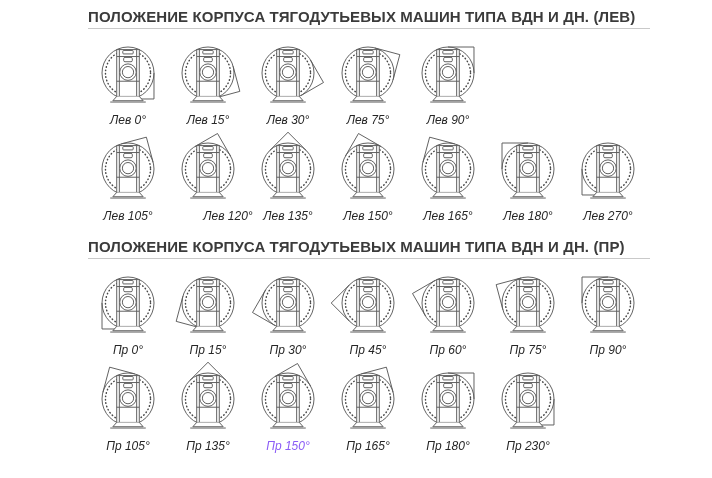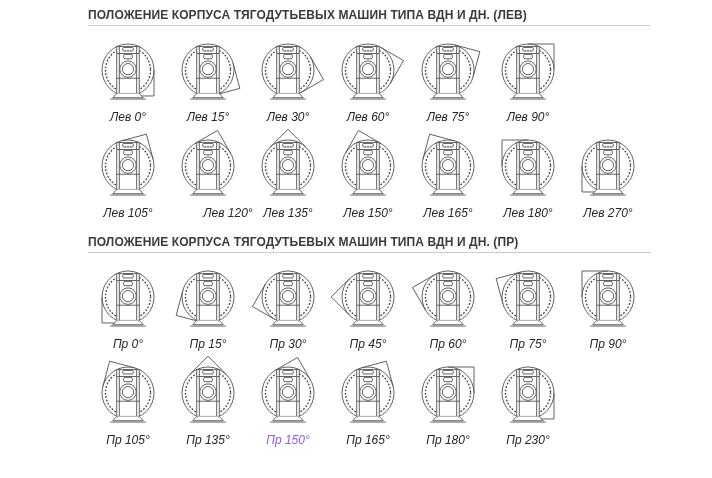--- a/index.html
+++ b/index.html
@@ -15,21 +15,21 @@
   }
   .page {
     box-sizing: border-box;
     width: 712px;
     height: 478px;
     padding: 8px 20px 0 88px;
   }
   .section { margin: 0; }
   .section + .section { margin-top: 4px; }
   .section-title {
-    font-size: 12px;
+    font-size: 15px;
     font-weight: 700;
     color: #3b3b3b;
     letter-spacing: 0.1px;
     white-space: nowrap;
     margin: 0 0 3px 0;
   }
   .title-rule {
     width: 562px;
     height: 0;
     border-top: 1px solid #c9c9c9;
@@ -126,40 +126,20 @@
                   <circle cy="-1" r="6.5"></circle>
                   <path d="M-13 27 L-17.5 32 H17.5 L13 27" fill="#ffffff"></path>
                   <path d="M-20.5 33.5 H20.5"></path>
                 </g>
               </g>
             </svg></div>
     <div class="fan-label" style="color: rgb(38, 38, 38);">Лев 30°</div>
   </div>
 
 
-  <div class="fan-cell">
-    <div class="fan-drawing"><svg width="78" height="78" viewBox="-45 -45 90 90">
-              <g fill="none" stroke="#5a5a5a" stroke-width="1.1">
-                <circle r="30"></circle>
-                <path d="M25.98,15.00 L40.96,-10.97 L15.00,-25.98"></path>
-                <circle r="26" stroke="#474747" stroke-width="1.7" stroke-dasharray="0.6,3.4" stroke-linecap="round"></circle>
-                <g>
-                  <rect x="-13" y="-27" width="26" height="54" fill="#ffffff"></rect>
-                  <path d="M-10 -27 V27 M10 -27 V27 M-13 -19 H13 M-13 9.5 H13"></path>
-                  <rect x="-6" y="-26" width="12" height="4" rx="1" fill="#ffffff"></rect>
-                  <rect x="-5" y="-18" width="10" height="5" rx="1.5" fill="#ffffff"></rect>
-                  <circle cy="-1" r="9.5" fill="#ffffff"></circle>
-                  <circle cy="-1" r="6.5"></circle>
-                  <path d="M-13 27 L-17.5 32 H17.5 L13 27" fill="#ffffff"></path>
-                  <path d="M-20.5 33.5 H20.5"></path>
-                </g>
-              </g>
-            </svg></div>
-    <div class="fan-label" style="color: rgb(38, 38, 38);">Лев 60°</div>
-  </div>
 
   <div class="fan-cell">
     <div class="fan-drawing"><svg width="78" height="78" viewBox="-45 -45 90 90">
               <g fill="none" stroke="#5a5a5a" stroke-width="1.1">
                 <circle r="30"></circle>
                 <path d="M28.98,7.76 L36.72,-21.20 L7.76,-28.98"></path>
                 <circle r="26" stroke="#474747" stroke-width="1.7" stroke-dasharray="0.6,3.4" stroke-linecap="round"></circle>
                 <g>
                   <rect x="-13" y="-27" width="26" height="54" fill="#ffffff"></rect>
                   <path d="M-10 -27 V27 M10 -27 V27 M-13 -19 H13 M-13 9.5 H13"></path>

